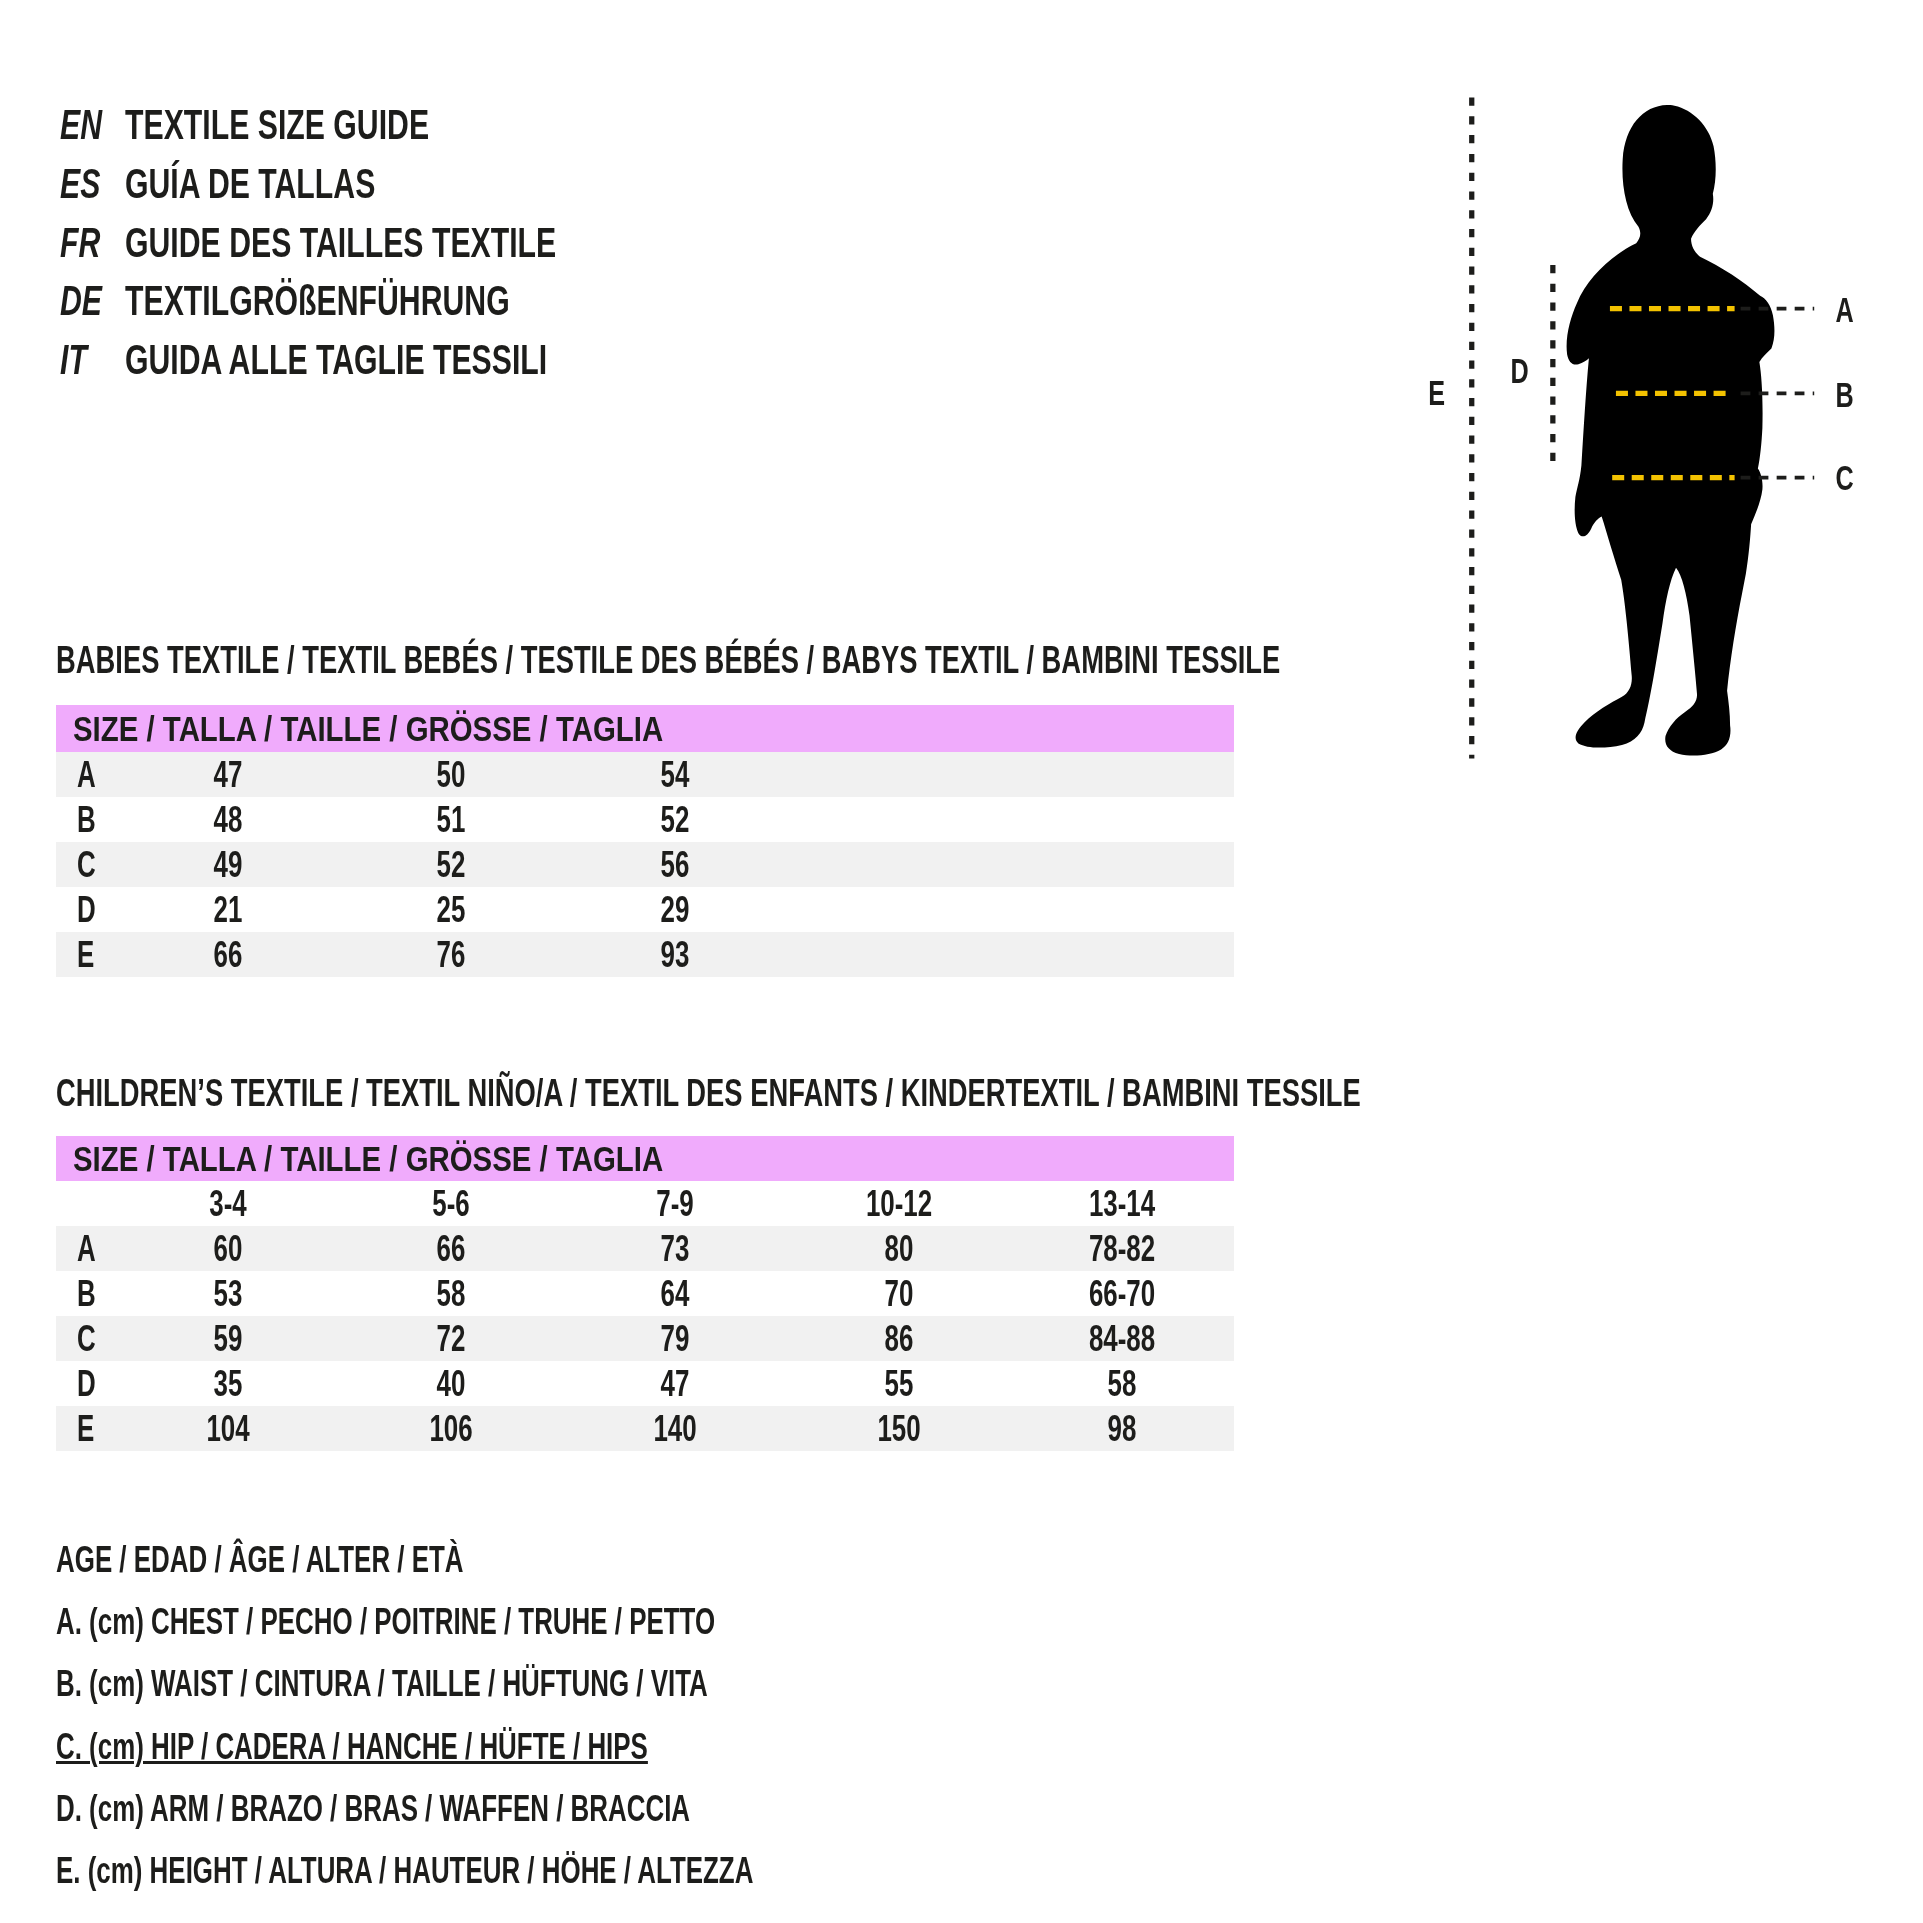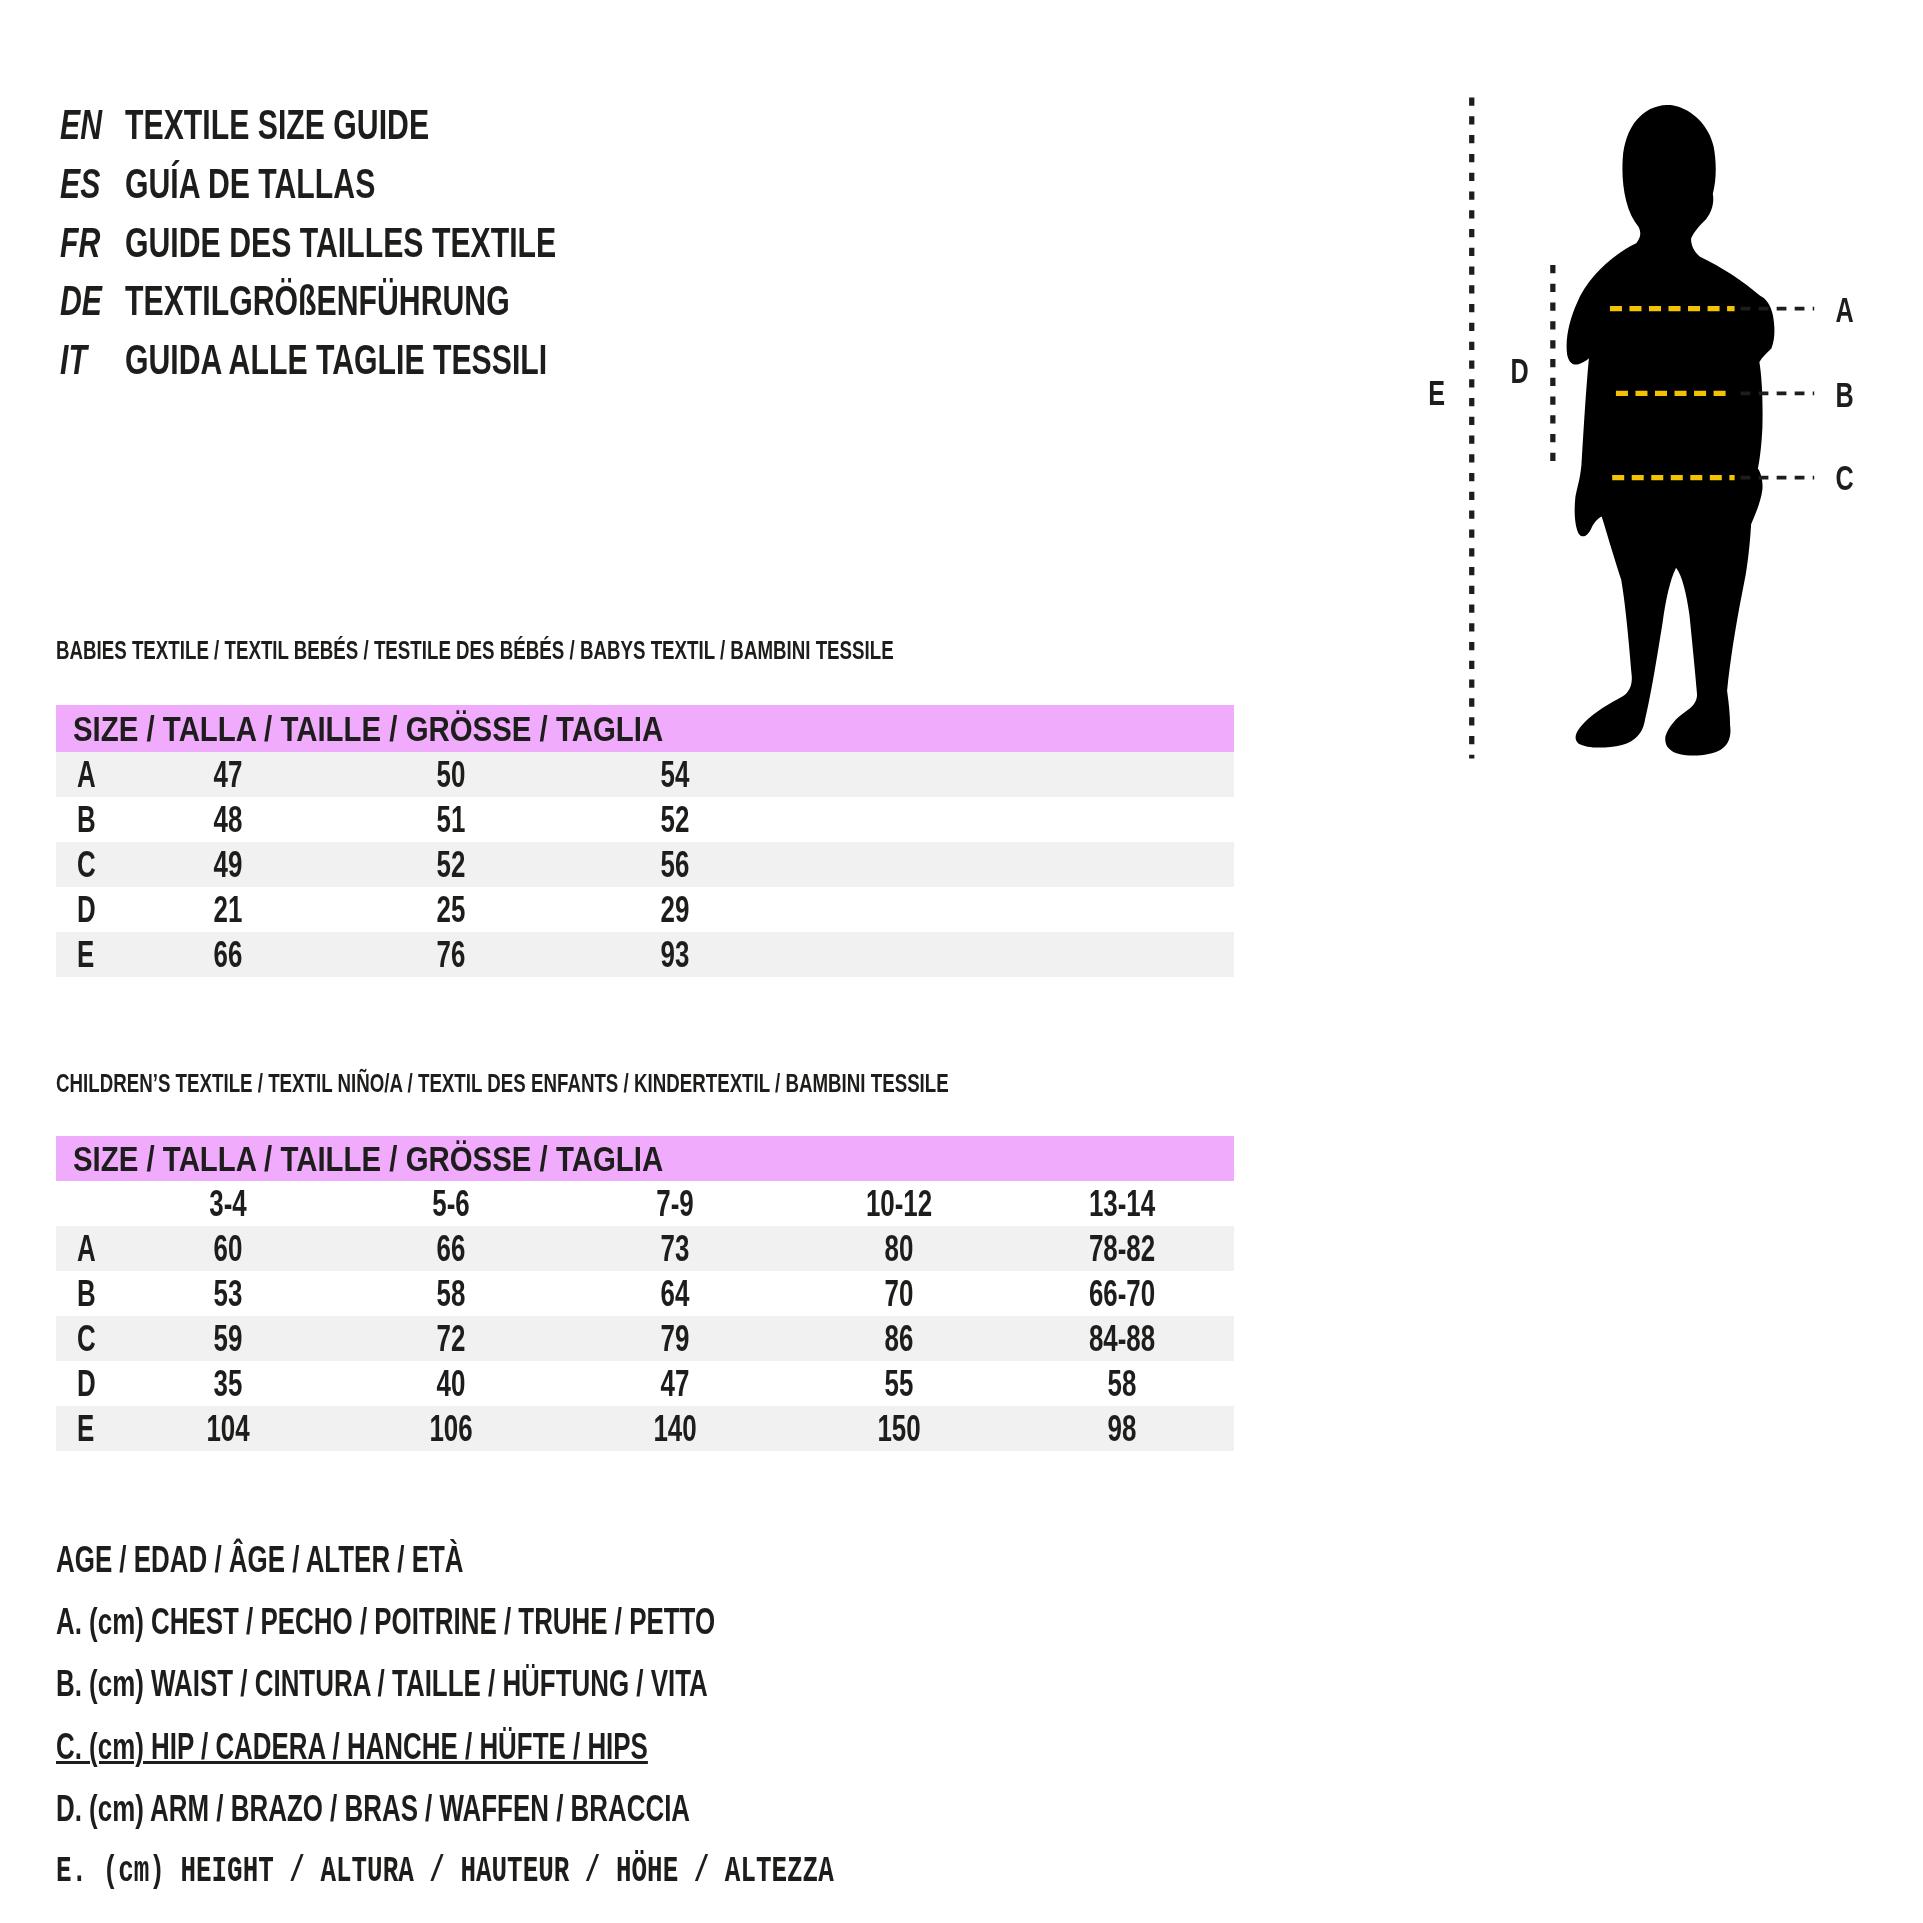--- a/index.html
+++ b/index.html
@@ -13,21 +13,21 @@
   .cond{display:inline-block;transform:scaleX(0.72);transform-origin:0 50%;white-space:nowrap;}
   .condc{display:inline-block;transform:scaleX(0.72);transform-origin:50% 50%;white-space:nowrap;}
   .condw{display:inline-block;transform:scaleX(0.84);transform-origin:0 50%;white-space:nowrap;}
 
   
   .lang-row{position:absolute;left:0;height:59px;display:flex;align-items:center;font-size:42px;}
   .lang-code{position:absolute;left:60px;font-style:italic;}
   .lang-title{position:absolute;left:125px;}
 
   
-  .section-heading{position:absolute;left:56px;height:47px;display:flex;align-items:flex-start;font-size:26px;}
+  .section-heading{position:absolute;left:56px;height:47px;display:flex;align-items:flex-end;font-size:38px;}
 
   
   .size-table{position:absolute;left:56px;width:1178px;}
   .tbl-bar{height:47px;background:#f0abfc;display:flex;align-items:center;padding-left:16.5px;box-sizing:border-box;font-size:35px;}
   .tbl-row{display:grid;grid-template-columns:60px repeat(5,1fr);height:45px;}
   .tbl-row.light{background:#f1f1f1;}
   .cell{display:flex;align-items:center;justify-content:center;font-size:36px;}
   .cell.letter{justify-content:flex-start;padding-left:21px;box-sizing:border-box;}
 
   
@@ -370,17 +370,17 @@
     </div>
   <div class="legend-line" style="top:1653px;">
       <span class="cond">B. (cm) WAIST / CINTURA / TAILLE / HÜFTUNG / VITA</span>
     </div>
   <div class="legend-line" style="top:1716px;text-decoration:underline;">
       <span class="cond">C. (cm) HIP / CADERA / HANCHE / HÜFTE / HIPS</span>
     </div>
   <div class="legend-line" style="top:1778px;">
       <span class="cond">D. (cm) ARM / BRAZO / BRAS / WAFFEN / BRACCIA</span>
     </div>
-  <div class="legend-line" style="top:1840px;font-family:Liberation Mono, monospace;">
+  <div class="legend-line" style="top:1840px;">
       <span class="cond">E. (cm) HEIGHT / ALTURA / HAUTEUR / HÖHE / ALTEZZA</span>
     </div>
 </div>
 
 
 </body></html>

